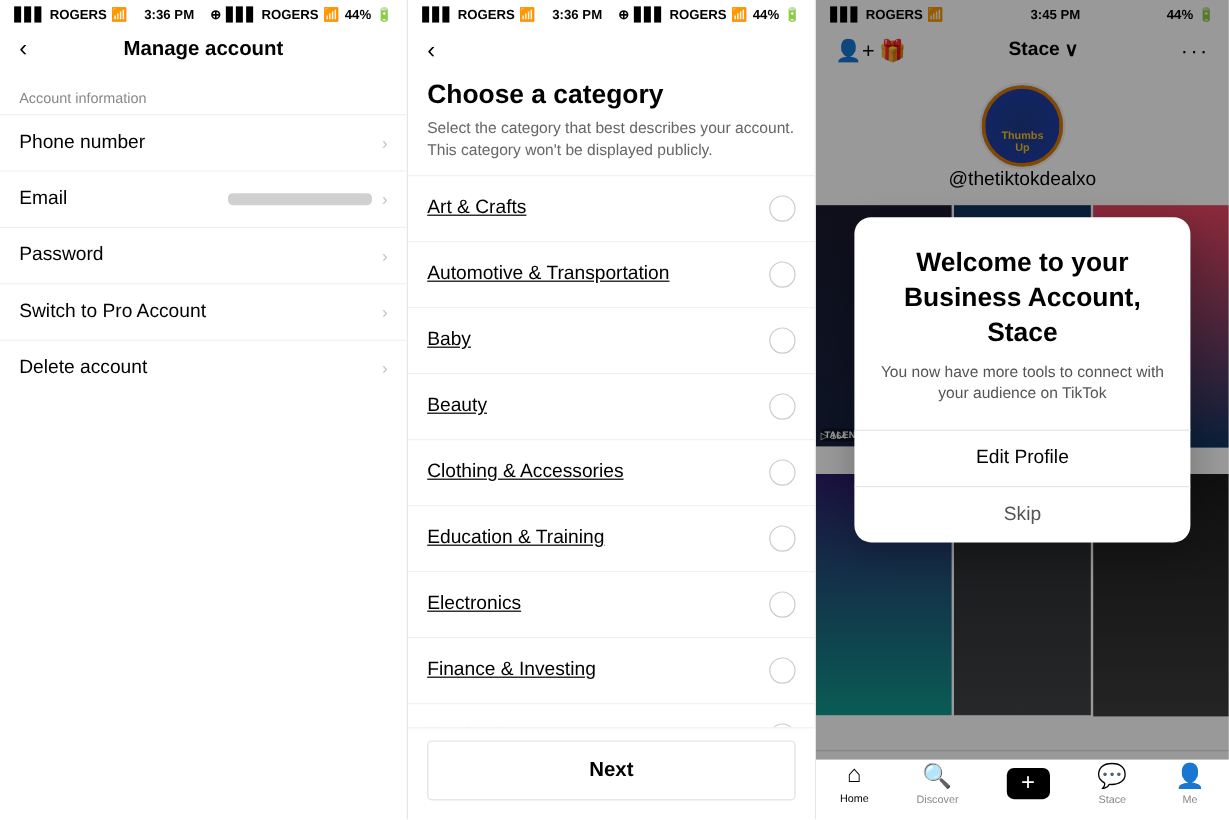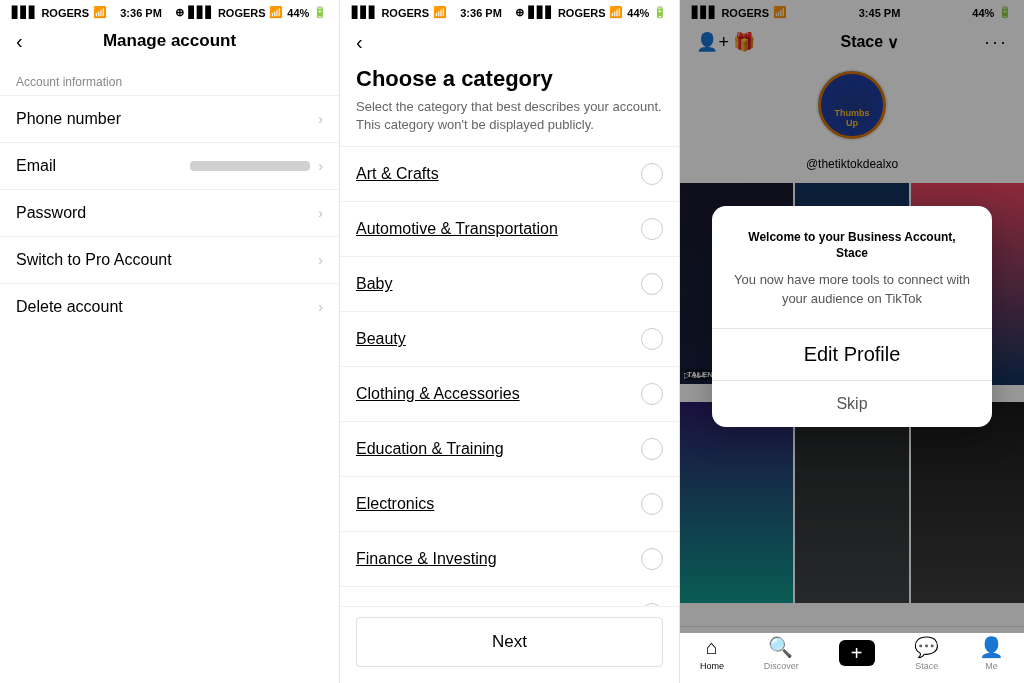--- a/index.html
+++ b/index.html
@@ -152,21 +152,21 @@
       border-top: 1px solid #f0f0f0;
       padding: 10px 16px 16px;
     }
     .next-btn {
       width: 100%;
       padding: 14px;
       background: #fff;
       border: 1px solid #e0e0e0;
       border-radius: 4px;
       font-size: 17px;
-      font-weight: 400;
+      font-weight: 700;
       cursor: pointer;
       text-align: center;
     }
 
     
     .panel3 {
       width: 344px;
       height: 683px;
       background: #fff;
       display: flex;
@@ -220,23 +220,23 @@
       align-items: center;
       justify-content: center;
       font-size: 11px;
       font-weight: 700;
       color: #fff;
       overflow: hidden;
       border: 2px solid #eee;
       position: relative;
     }
     .p3-handle {
-      font-size: 12px;
+      font-size: 16px;
       color: #000;
-      margin-top: 16px;
+      margin-top: 0;
     }
 
     .p3-content-grid {
       display: grid;
       grid-template-columns: 1fr 1fr 1fr;
       gap: 2px;
       padding: 8px 0;
       flex: 1;
     }
     .content-thumb {
@@ -286,35 +286,35 @@
     }
     .modal-box {
       background: #fff;
       border-radius: 14px;
       padding: 24px 20px 0;
       width: 280px;
       text-align: center;
       box-shadow: 0 8px 32px rgba(0,0,0,0.25);
     }
     .modal-title {
-      font-size: 12px;
+      font-size: 22px;
       font-weight: 700;
       margin-bottom: 10px;
       line-height: 1.3;
     }
     .modal-subtitle {
       font-size: 13px;
       color: #555;
       line-height: 1.4;
       margin-bottom: 20px;
     }
     .modal-divider { height: 1px; background: #e5e5e5; margin: 0 -20px; }
     .modal-btn {
       padding: 14px 20px;
-      font-size: 20px;
+      font-size: 16px;
       font-weight: 500;
       cursor: pointer;
       background: none;
       border: none;
       width: 100%;
       text-align: center;
       color: #000;
     }
     .modal-btn-divider { height: 1px; background: #e5e5e5; margin: 0 -20px; }
     .modal-btn-skip {

